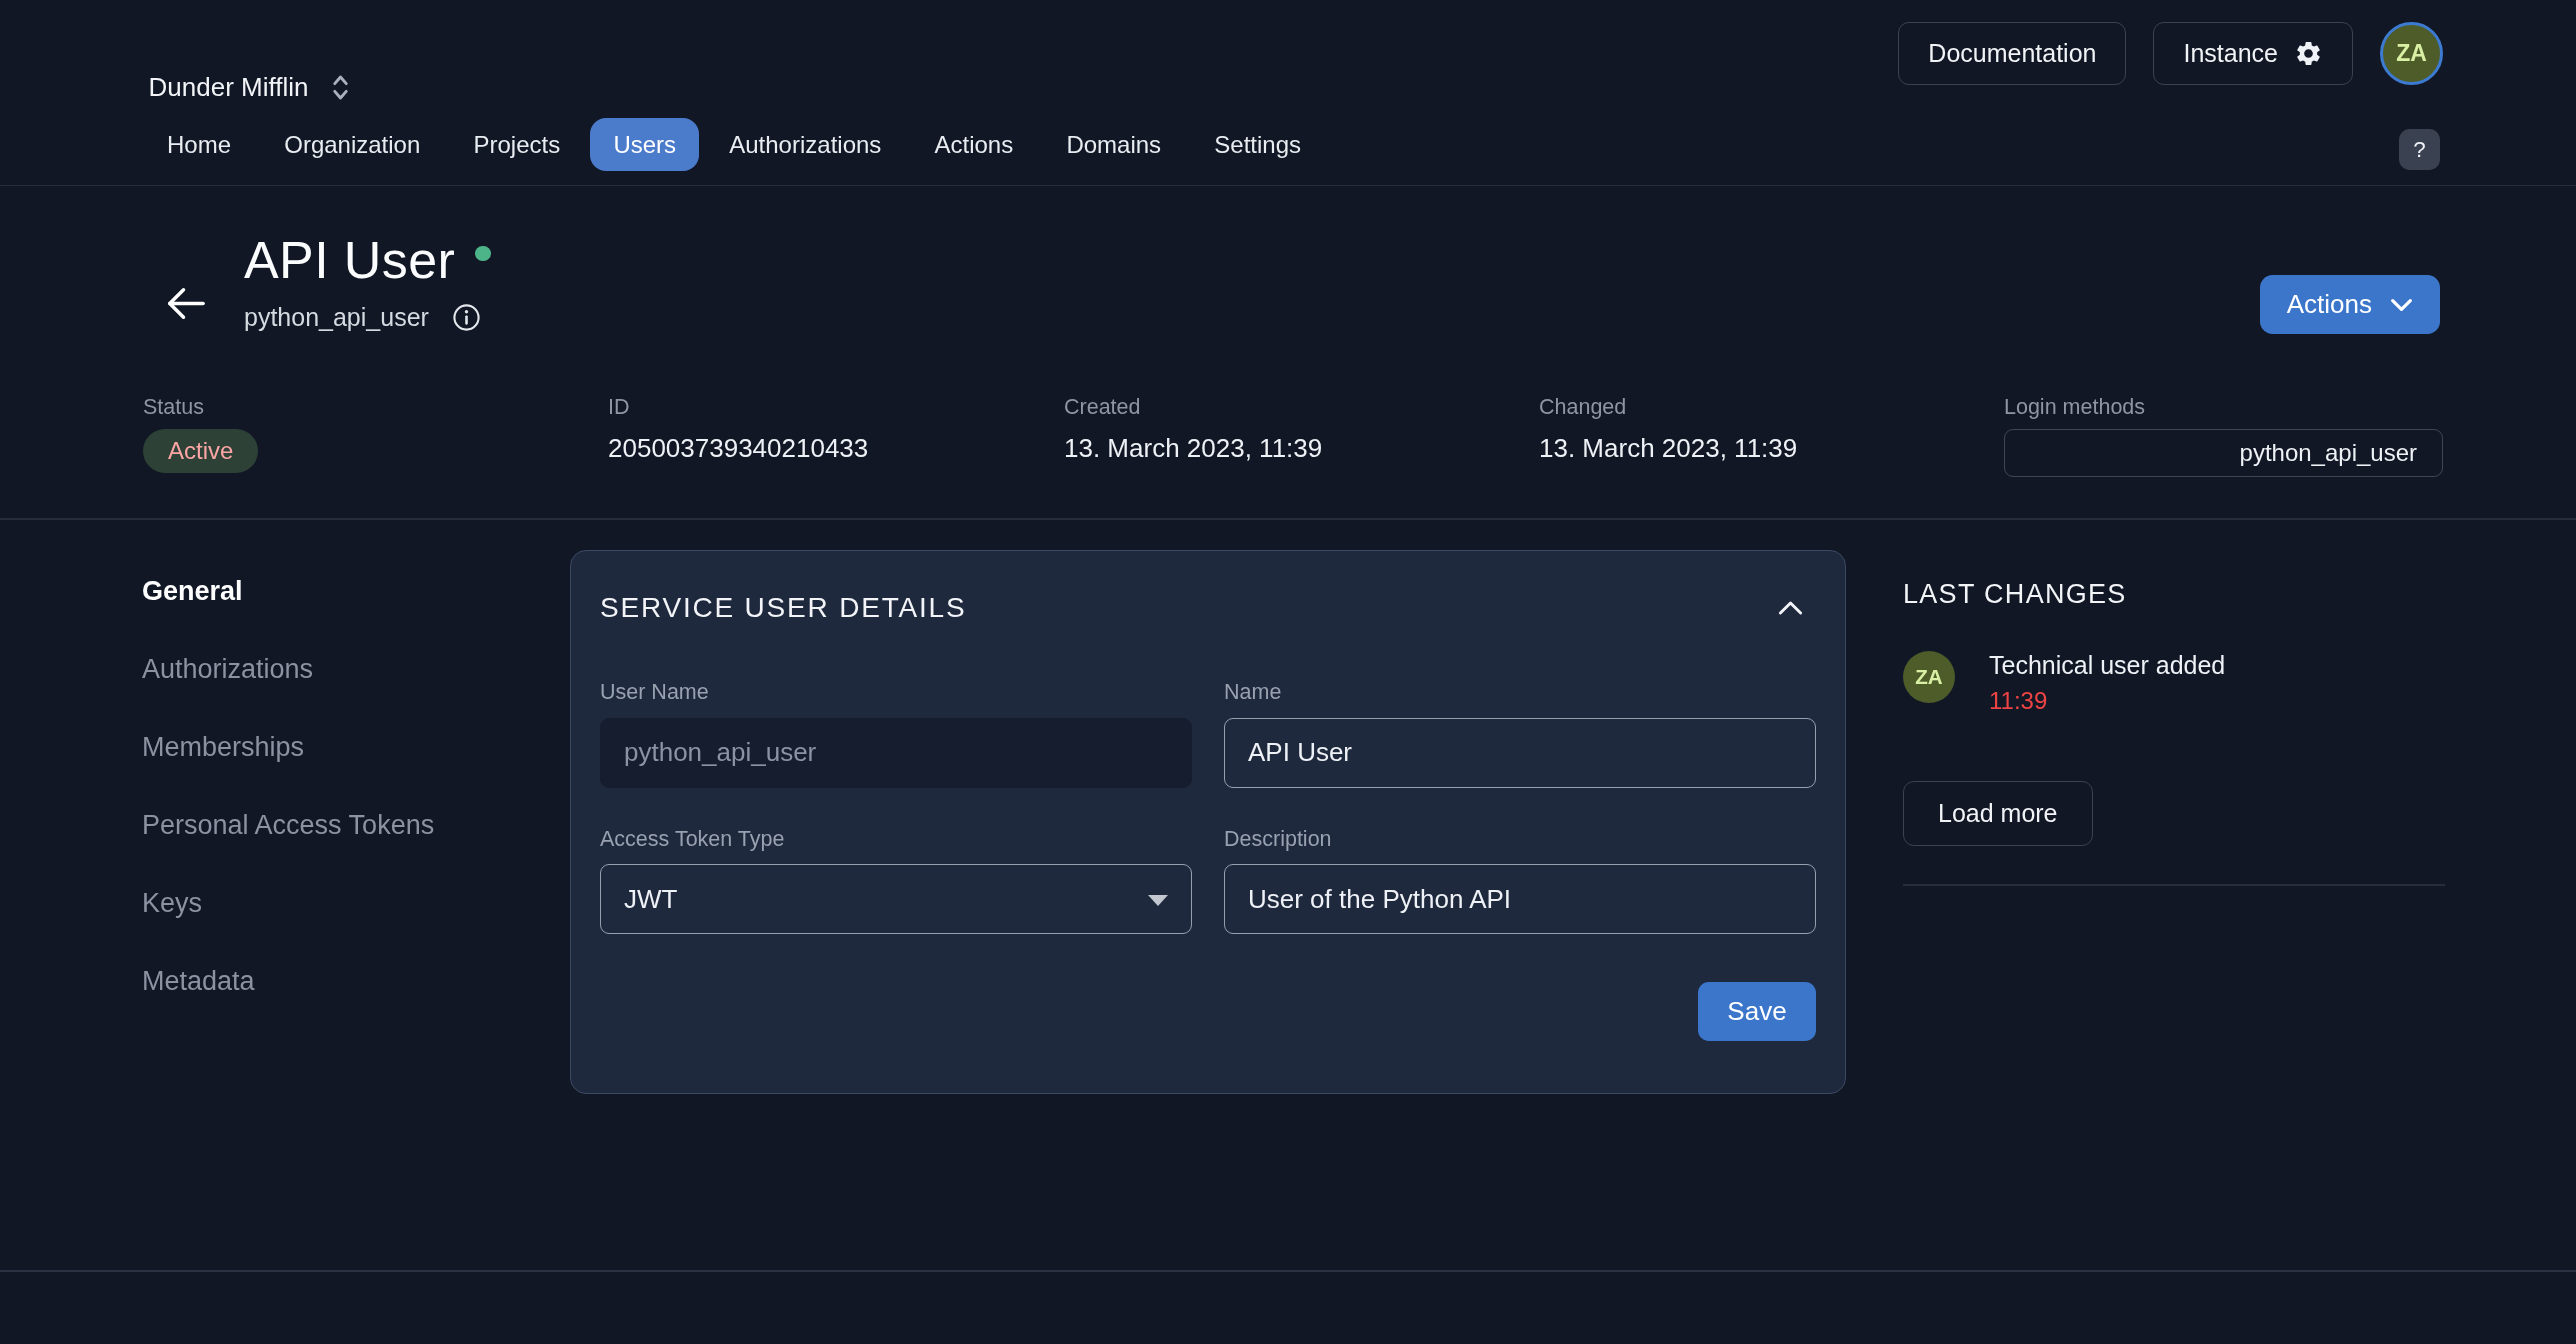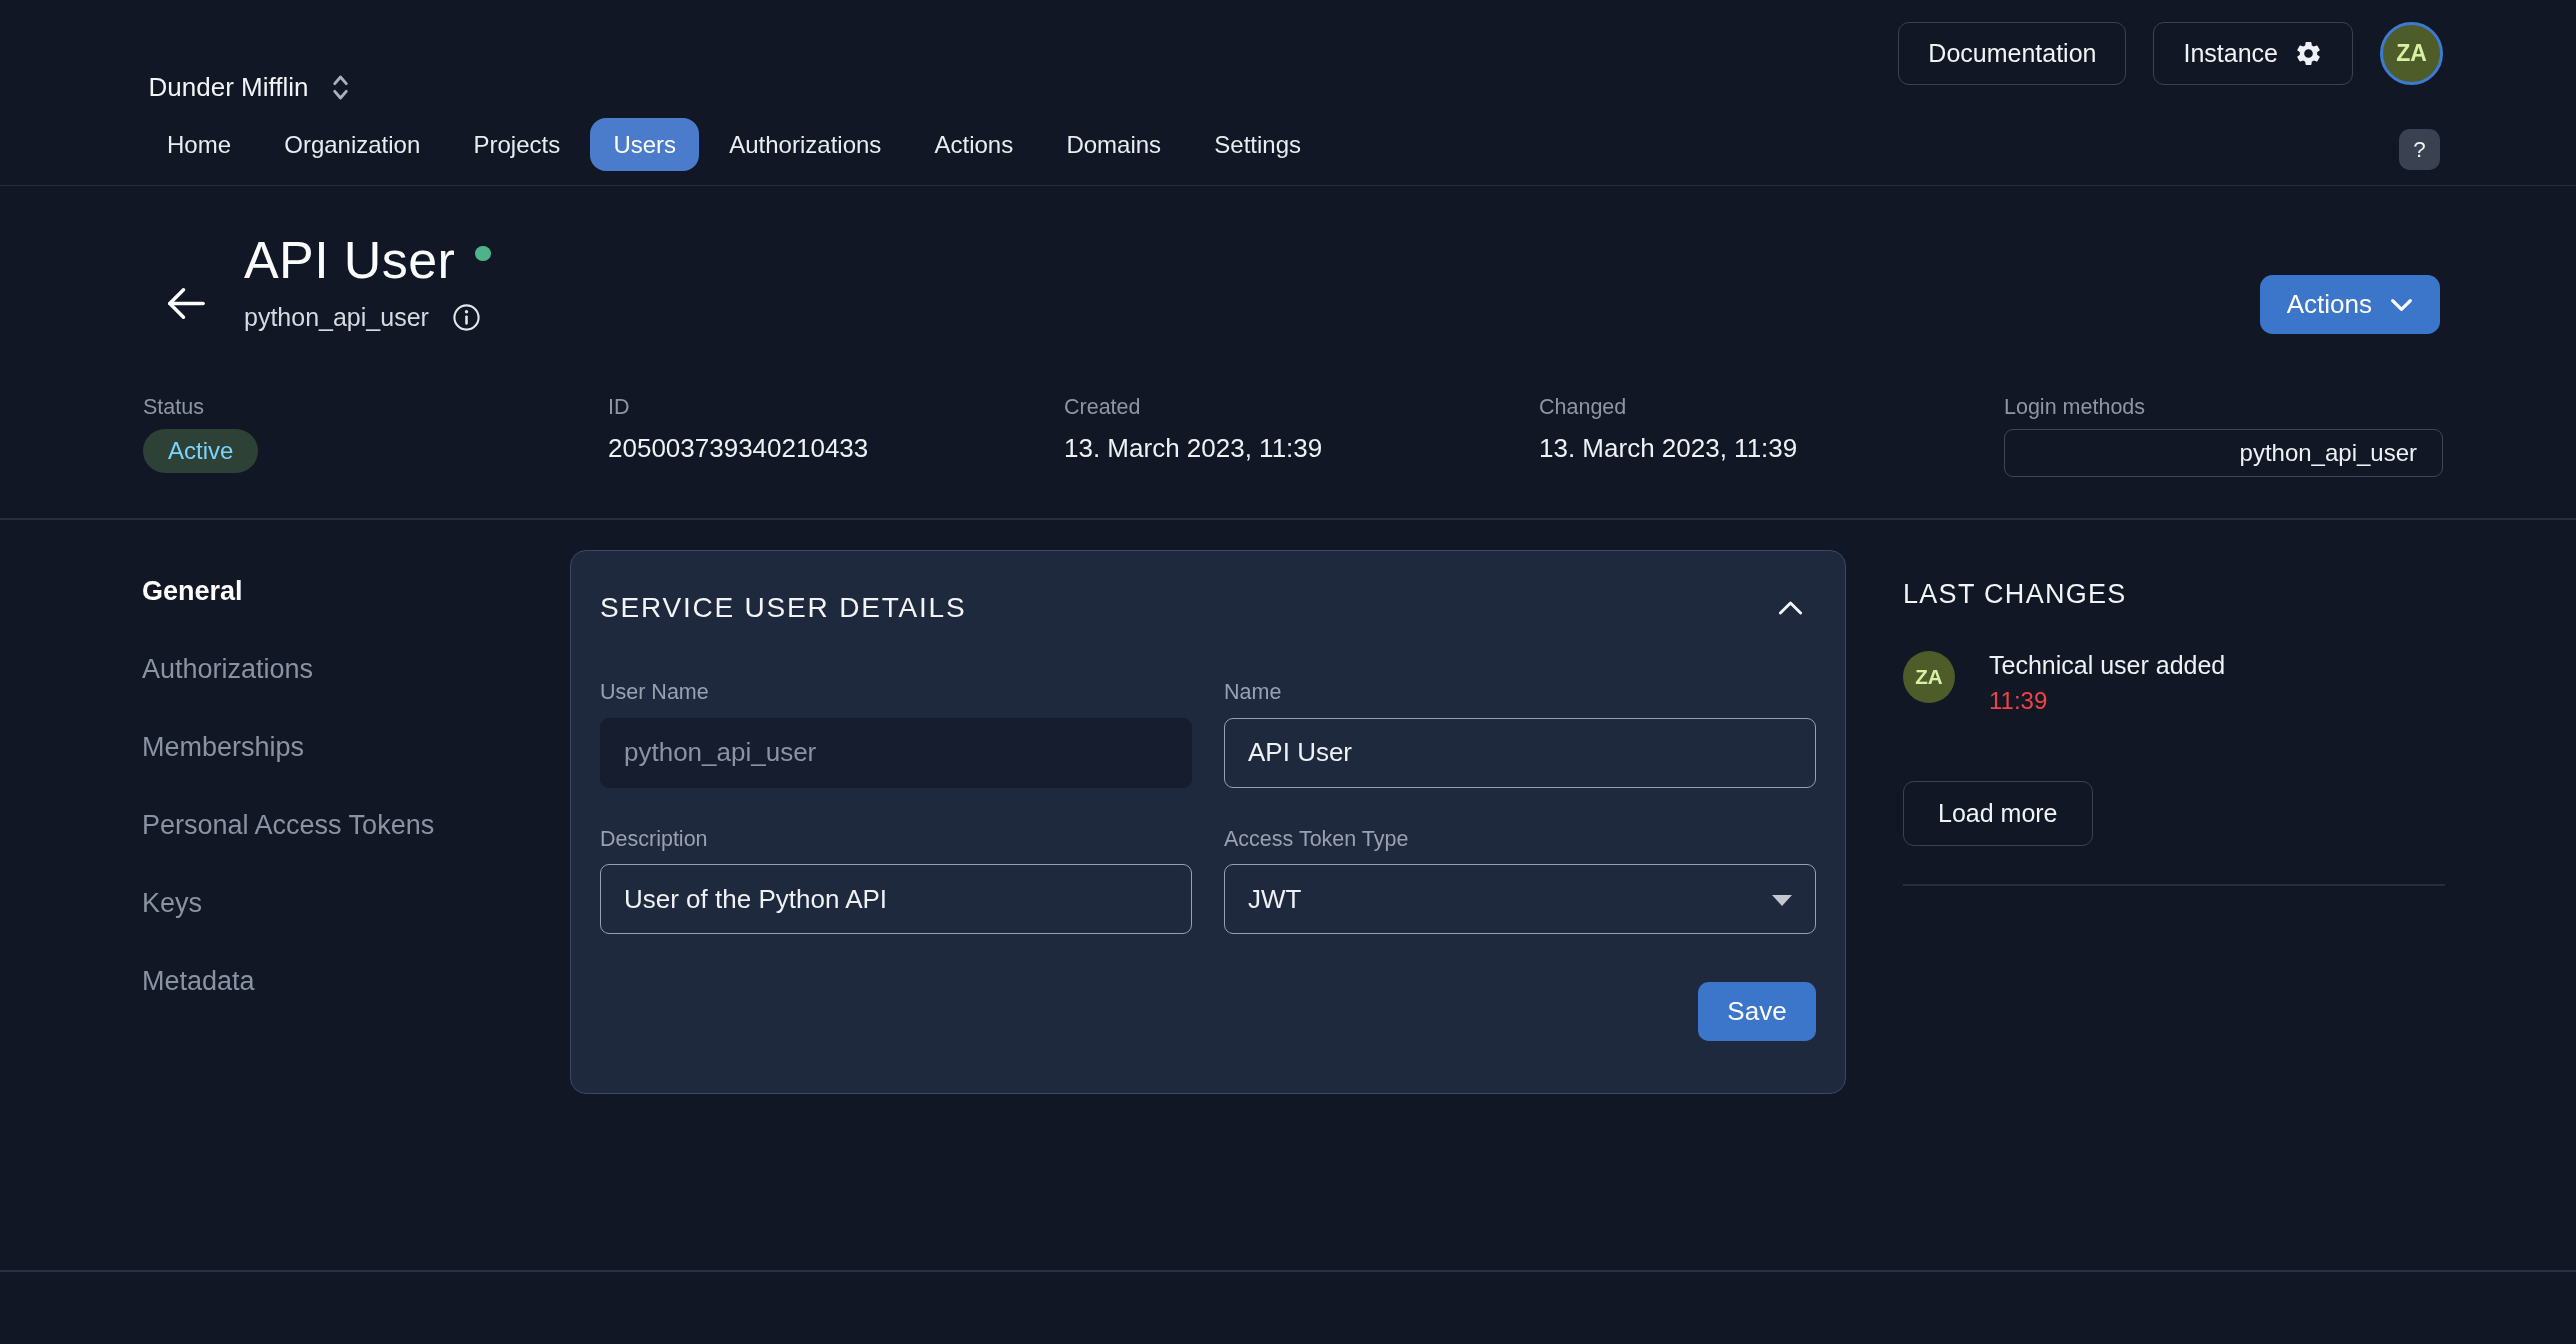--- a/index.html
+++ b/index.html
@@ -36,21 +36,21 @@
   .subtitle-row { display:flex; align-items:center; gap:23px; margin-top:12.6px; }
   .page-subtitle { font-size:25px; color:#d6dae1; }
   .info-icon { width:29px; height:29px; color:#e4e7ec; cursor:pointer; }
   .actions-btn { position:absolute; right:136px; top:275px; height:59px; padding:0 27px; display:flex; align-items:center; gap:18px; background:#3b76cb; border:none; border-radius:12.6px; color:#ffffff; font-size:26px; font-family:inherit; cursor:pointer; }
   .chevron-down-icon { width:23px; height:16px; }
 
   
   .meta-col { position:absolute; top:395px; }
   .meta-label { font-size:21.5px; color:#8e96a5; }
   .meta-value { font-size:26px; color:#eef1f5; margin-top:12.6px; }
-  .status-badge { display:inline-block; margin-top:9px; padding:8px 25px; border-radius:897px; background:#2d4136; color:#7dd3fc; font-size:24px; }
+  .status-badge { display:inline-block; margin-top:9px; padding:8px 25px; border-radius:897px; background:#2d4136; color:#fca5a5; font-size:24px; }
   .login-chip { margin-top:9px; width:439px; height:48px; line-height:45px; border:1.8px solid #3f4757; border-radius:9px; text-align:right; padding-right:25px; font-size:24px; color:#eef1f5; cursor:pointer; }
 
   .page-divider { position:absolute; top:518px; left:0; right:0; height:1.8px; background:#262d3d; }
 
   
   .sidenav { position:absolute; left:142px; top:576px; display:flex; flex-direction:column; gap:47px; width:386px; }
   .side-item { font-size:27px; color:#8b93a3; background:transparent; border:none; text-align:left; font-family:inherit; cursor:pointer; padding:0; }
   .side-item.active { color:#ffffff; font-weight:700; }
 
   
@@ -215,30 +215,30 @@
     <div class="form-grid">
       <div>
         <label class="field-label">User Name</label>
         <input class="text-input" disabled="" value="python_api_user" style="">
       </div>
       <div>
         <label class="field-label">Name</label>
         <input class="text-input" value="API User" style="">
       </div>
       <div>
-        <label class="field-label">Description</label>
-        <input class="text-input" value="User of the Python API" style="">
-      </div>
-      <div>
         <label class="field-label">Access Token Type</label>
         <div class="select-box">
           <span>JWT</span>
           <span class="select-caret"></span>
         </div>
       </div>
+      <div>
+        <label class="field-label">Description</label>
+        <input class="text-input" value="User of the Python API" style="">
+      </div>
     </div>
 
     <div class="card-actions">
       <button class="save-btn">Save</button>
     </div>
   </main>
 
   <aside class="changes">
     <h3 class="changes-title">LAST CHANGES</h3>
     <div class="change-entry">

